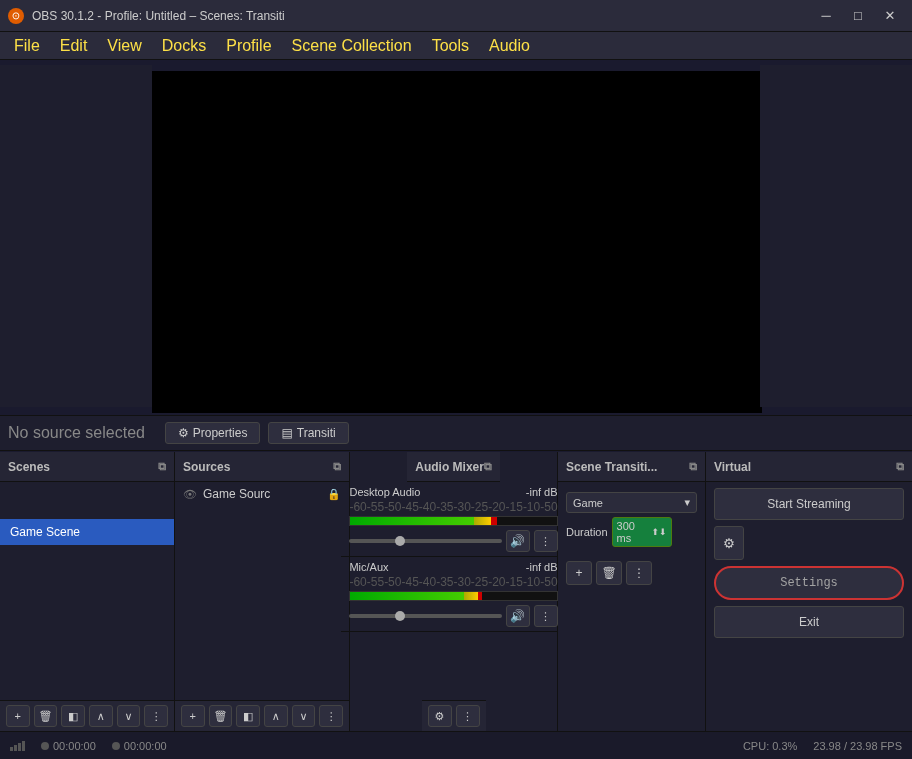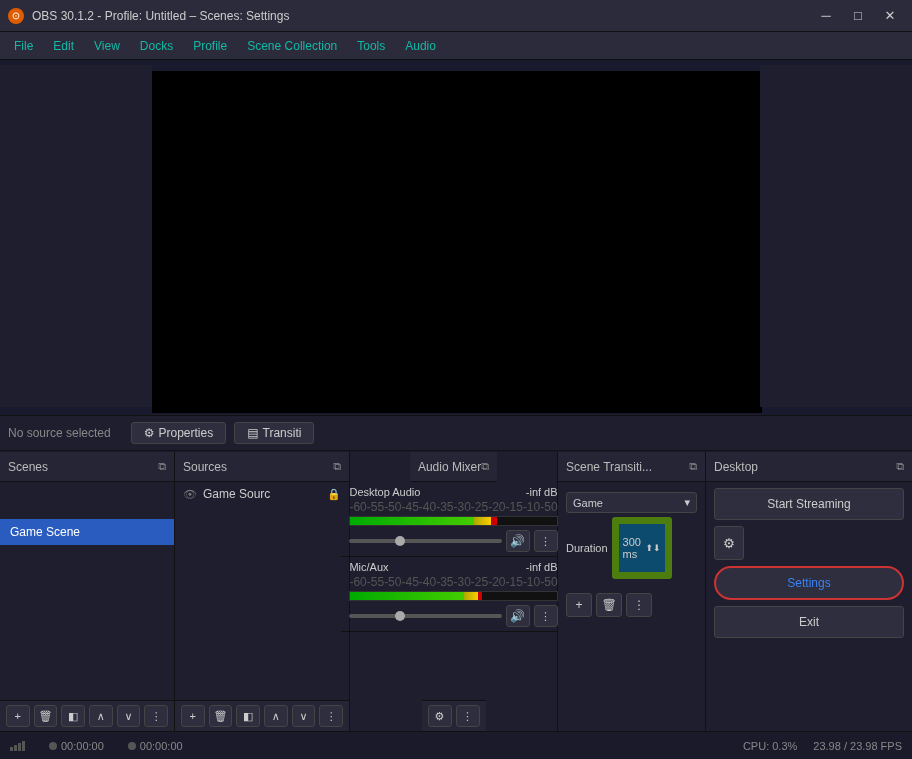--- a/index.html
+++ b/index.html
@@ -58,22 +58,22 @@
       background: #2b2b3b;
       height: 28px;
       display: flex;
       align-items: center;
       padding: 0 4px;
       border-bottom: 1px solid #111;
     }
     .menu-item {
       padding: 3px 10px;
       cursor: pointer;
-      color: #14b8a6;
-      font-size: 12px;
+      color: #fde047;
+      font-size: 16px;
       border-radius: 3px;
     }
 
     
     .preview-area {
       background: #000;
       margin: 6px auto;
       width: 610px;
       height: 342px;
       display: block;
@@ -92,21 +92,21 @@
       background: #1e1e2e;
       display: flex;
       align-items: center;
       padding: 0 8px;
       gap: 8px;
       border-top: 1px solid #111;
       border-bottom: 1px solid #111;
     }
     .no-source-text {
       color: #888;
-      font-size: 12px;
+      font-size: 16px;
       margin-right: 12px;
     }
     .prop-btn {
       background: #2e2e3e;
       border: 1px solid #444;
       color: #ccc;
       padding: 3px 12px;
       border-radius: 3px;
       cursor: pointer;
       font-size: 12px;
@@ -127,21 +127,21 @@
     .panel {
       display: flex;
       flex-direction: column;
       border-right: 1px solid #111;
       background: #1e1e2e;
     }
     .panel-header {
       background: #252535;
       padding: 5px 8px;
       font-size: 12px;
-      font-weight: normal;
+      font-weight: bold;
       color: #bbb;
       display: flex;
       align-items: center;
       justify-content: space-between;
       border-bottom: 1px solid #111;
       min-height: 30px;
     }
     .panel-header-icon {
       cursor: pointer;
       color: #888;
@@ -262,24 +262,24 @@
     }
     .duration-row {
       display: flex;
       align-items: center;
       gap: 4px;
       font-size: 11px;
       color: #ccc;
       margin: 4px 0;
     }
     .duration-input {
-      background: #0c4a6e;
-      border: 7px solid #4d7c0f;
-      color: #ccc;
-      padding: 12px 4px;
+      background: #15803d;
+      border: 1px solid #4d7c0f;
+      color: #ccc;
+      padding: 2px 4px;
       width: 60px;
       font-size: 11px;
       border-radius: 3px;
     }
     .transitions-buttons {
       display: flex;
       gap: 4px;
       padding: 4px 8px;
     }
     .icon-btn {
@@ -346,26 +346,27 @@
 
     .settings-btn-wrapper {
       position: relative;
       margin: 6px 8px;
     }
     .settings-btn {
       display: block;
       width: 100%;
       background: #2e2e3e;
       border: 2px solid #cc3333;
-      color: #3b82f6;
+      color: #a3a3a3;
       padding: 8px;
       cursor: pointer;
       border-radius: 20px;
       font-size: 12px;
       text-align: center;
+      font-family: Liberation Mono, monospace;
     }
 
     
     .panel-toolbar {
       background: #252535;
       padding: 4px 6px;
       display: flex;
       gap: 4px;
       border-top: 1px solid #111;
     }
@@ -388,21 +389,21 @@
       position: absolute;
       bottom: 0;
       left: 0;
       right: 0;
       height: 28px;
       background: #1a1a2a;
       border-top: 1px solid #111;
       display: flex;
       align-items: center;
       padding: 0 10px;
-      gap: 24px;
+      gap: 16px;
       font-size: 11px;
       color: #888;
     }
     .status-item {
       display: flex;
       align-items: center;
       gap: 4px;
     }
     .status-dot {
       width: 8px;
@@ -467,21 +468,21 @@
       font-size: 11px;
     }
   </style>
 </head>
 <body>
 
 <div class="title-bar">
   <div class="title-bar-icon">
     <span style="font-size:10px;color:white;">⊙</span>
   </div>
-  <span class="title-bar-text">OBS 30.1.2 - Profile: Untitled – Scenes: Settings</span>
+  <span class="title-bar-text">OBS 30.1.2 - Profile: Untitled – Scenes: Transiti</span>
   <div class="title-bar-controls">
     <button class="title-btn">─</button>
     <button class="title-btn">□</button>
     <button class="title-btn close">✕</button>
   </div>
 </div>
 
 <div class="menu-bar">
   <span class="menu-item">File</span>
   <span class="menu-item">Edit</span>
@@ -658,21 +659,21 @@
         <span>🗑</span>
       </button>
       <button class="icon-btn">
         <span>⋮</span>
       </button>
     </div>
   </div>
 
   <div class="controls-panel">
     <div class="panel-header">
-      <span>Desktop</span>
+      <span>Virtual</span>
       <span class="panel-header-icon">⧉</span>
     </div>
     <button class="ctrl-btn">Start Streaming</button>
     <div class="virtual-cam-row">
       <button class="gear-btn">
         <span>⚙</span>
       </button>
     </div>
     <div class="settings-btn-wrapper">
       <button class="settings-btn">Settings</button>

